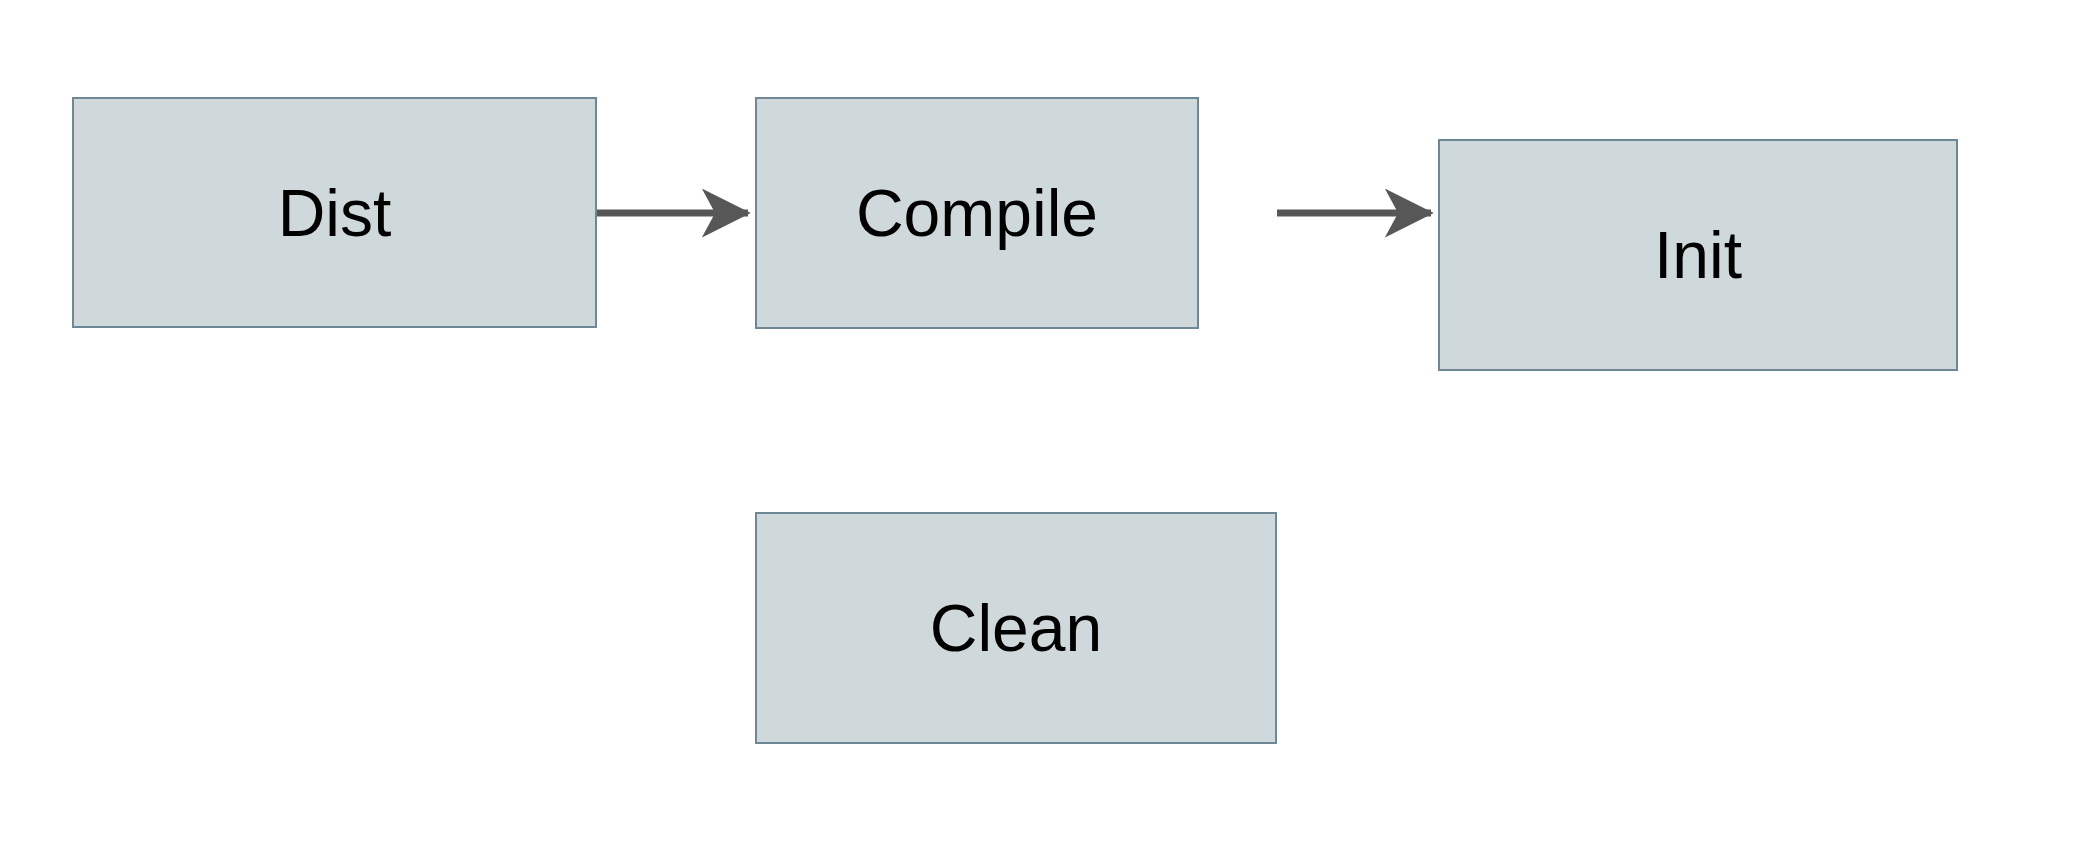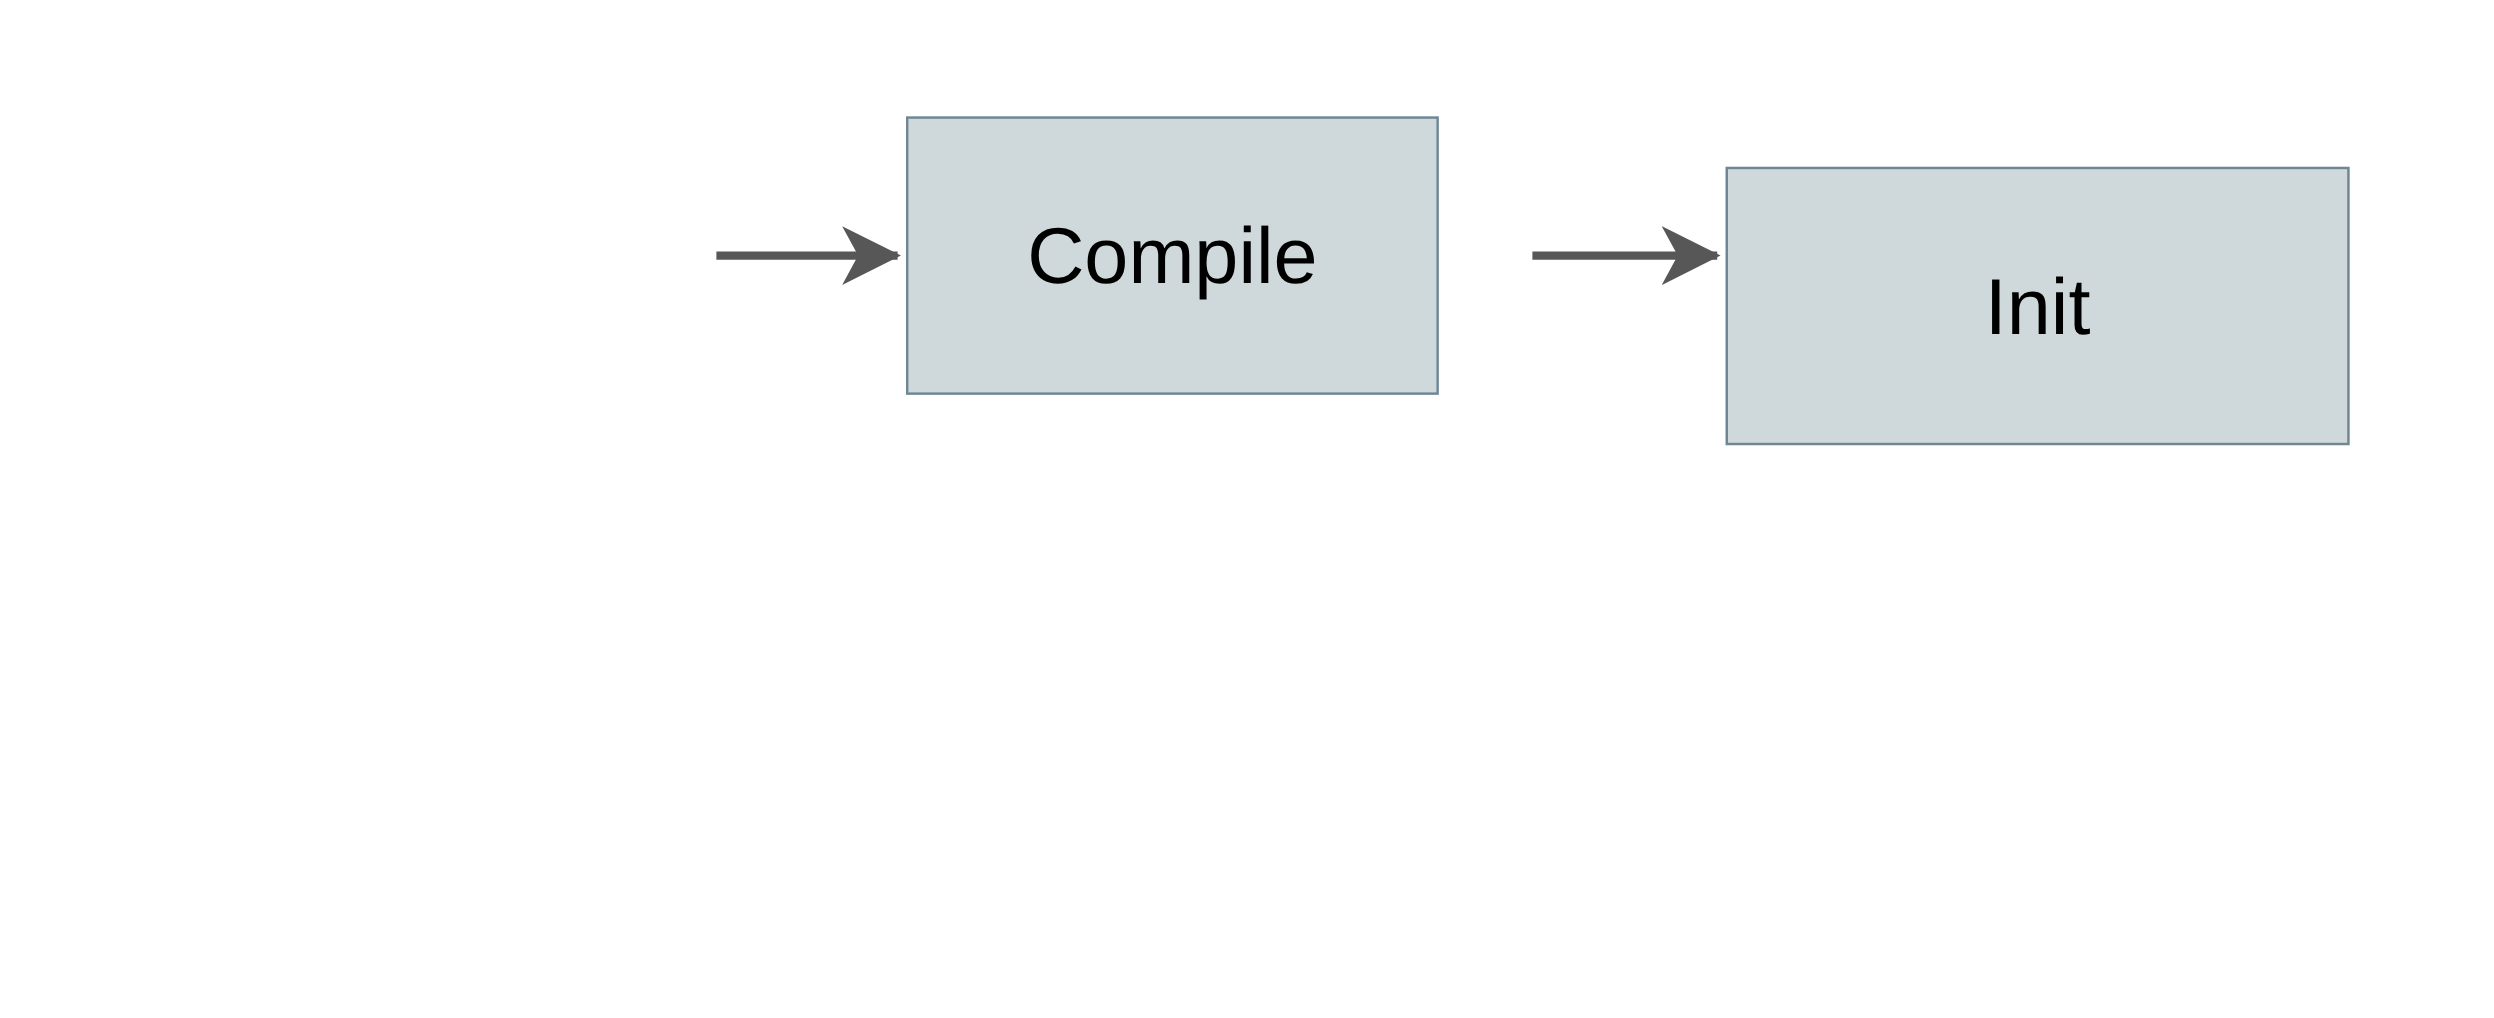--- a/index.html
+++ b/index.html
@@ -60,23 +60,29 @@
 
     <g>
       <line x1="597" y1="213" x2="748" y2="213" stroke="#575757" stroke-width="7" marker-end="url(#arrow-barbed)"></line>
     </g>
 
     <g>
       <line x1="1277" y1="213" x2="1431" y2="213" stroke="#575757" stroke-width="7" marker-end="url(#arrow-barbed)"></line>
     </g>
   </svg>
 
+  <div class="node" style="left:72px; top:97px; width:525px; height:231px;">
+    <span class="node-label">Dist</span>
+  </div>
 
   <div class="node" style="left:755px; top:97px; width:444px; height:232px;">
     <span class="node-label">Compile</span>
   </div>
 
   <div class="node" style="left:1438px; top:97px; width:520px; height:232px;margin-top:42px;">
     <span class="node-label">Init</span>
   </div>
 
+  <div class="node" style="left:755px; top:512px; width:522px; height:232px;">
+    <span class="node-label">Clean</span>
+  </div>
 
 </div>
 
 </body></html>

